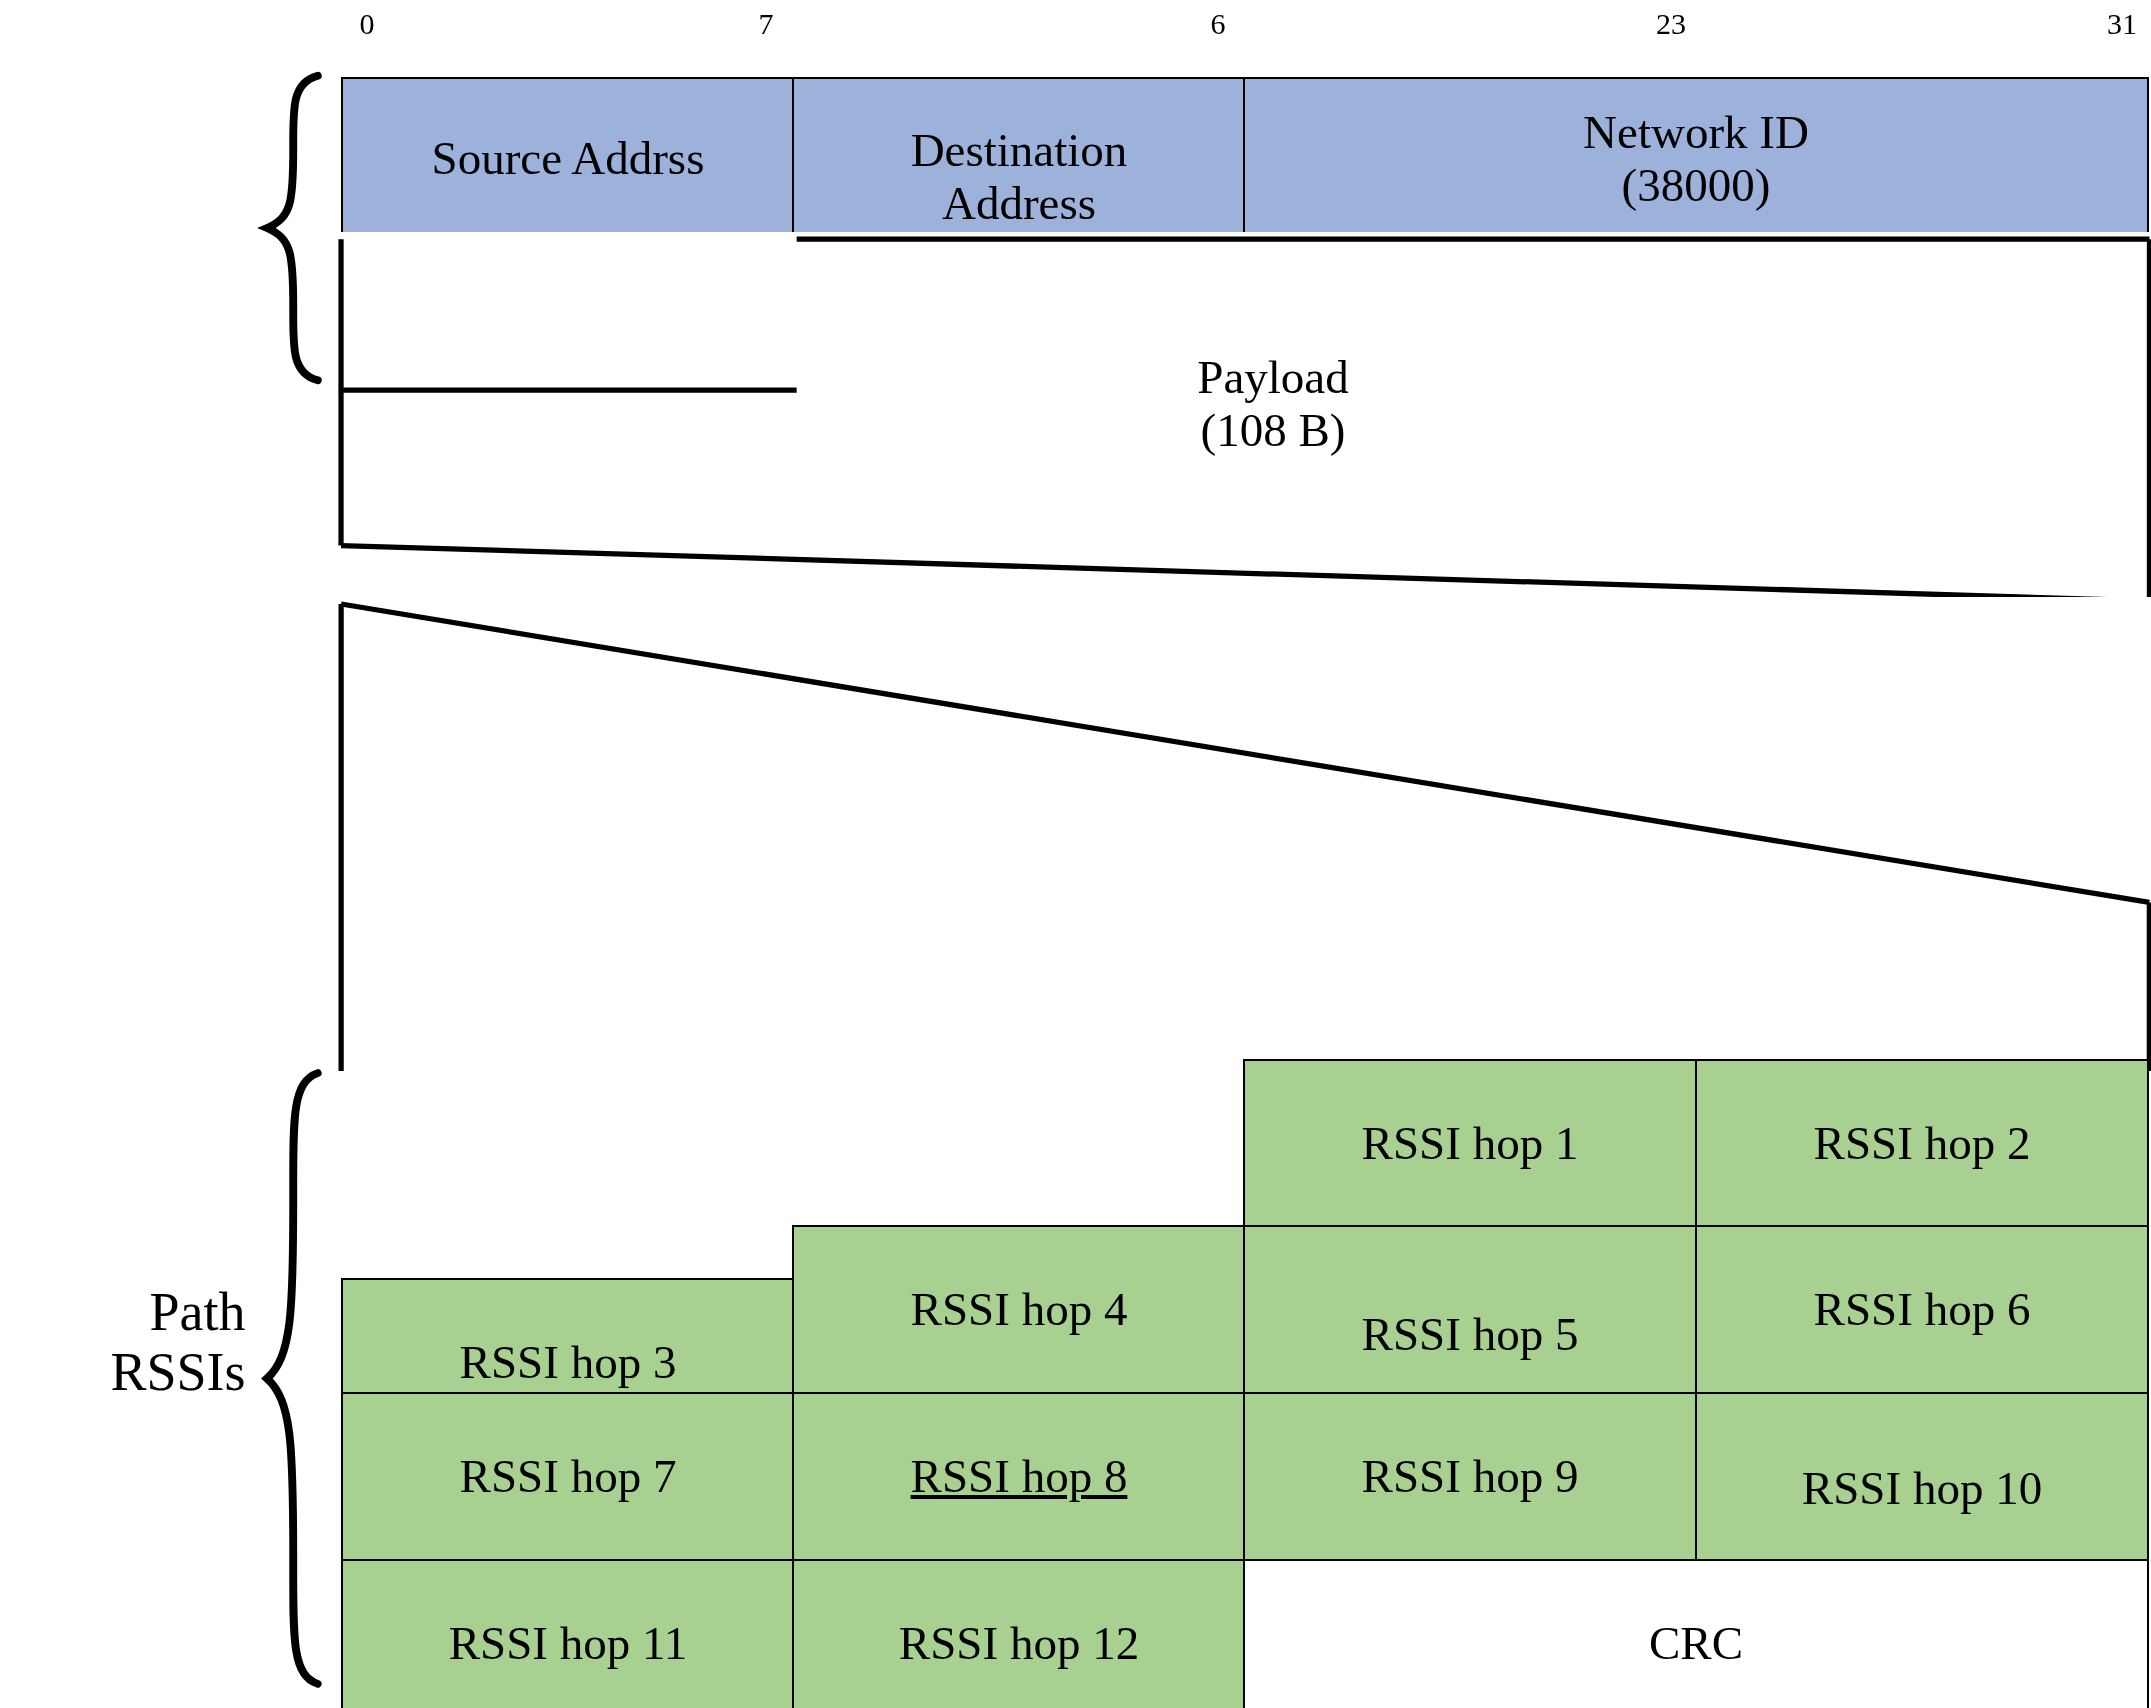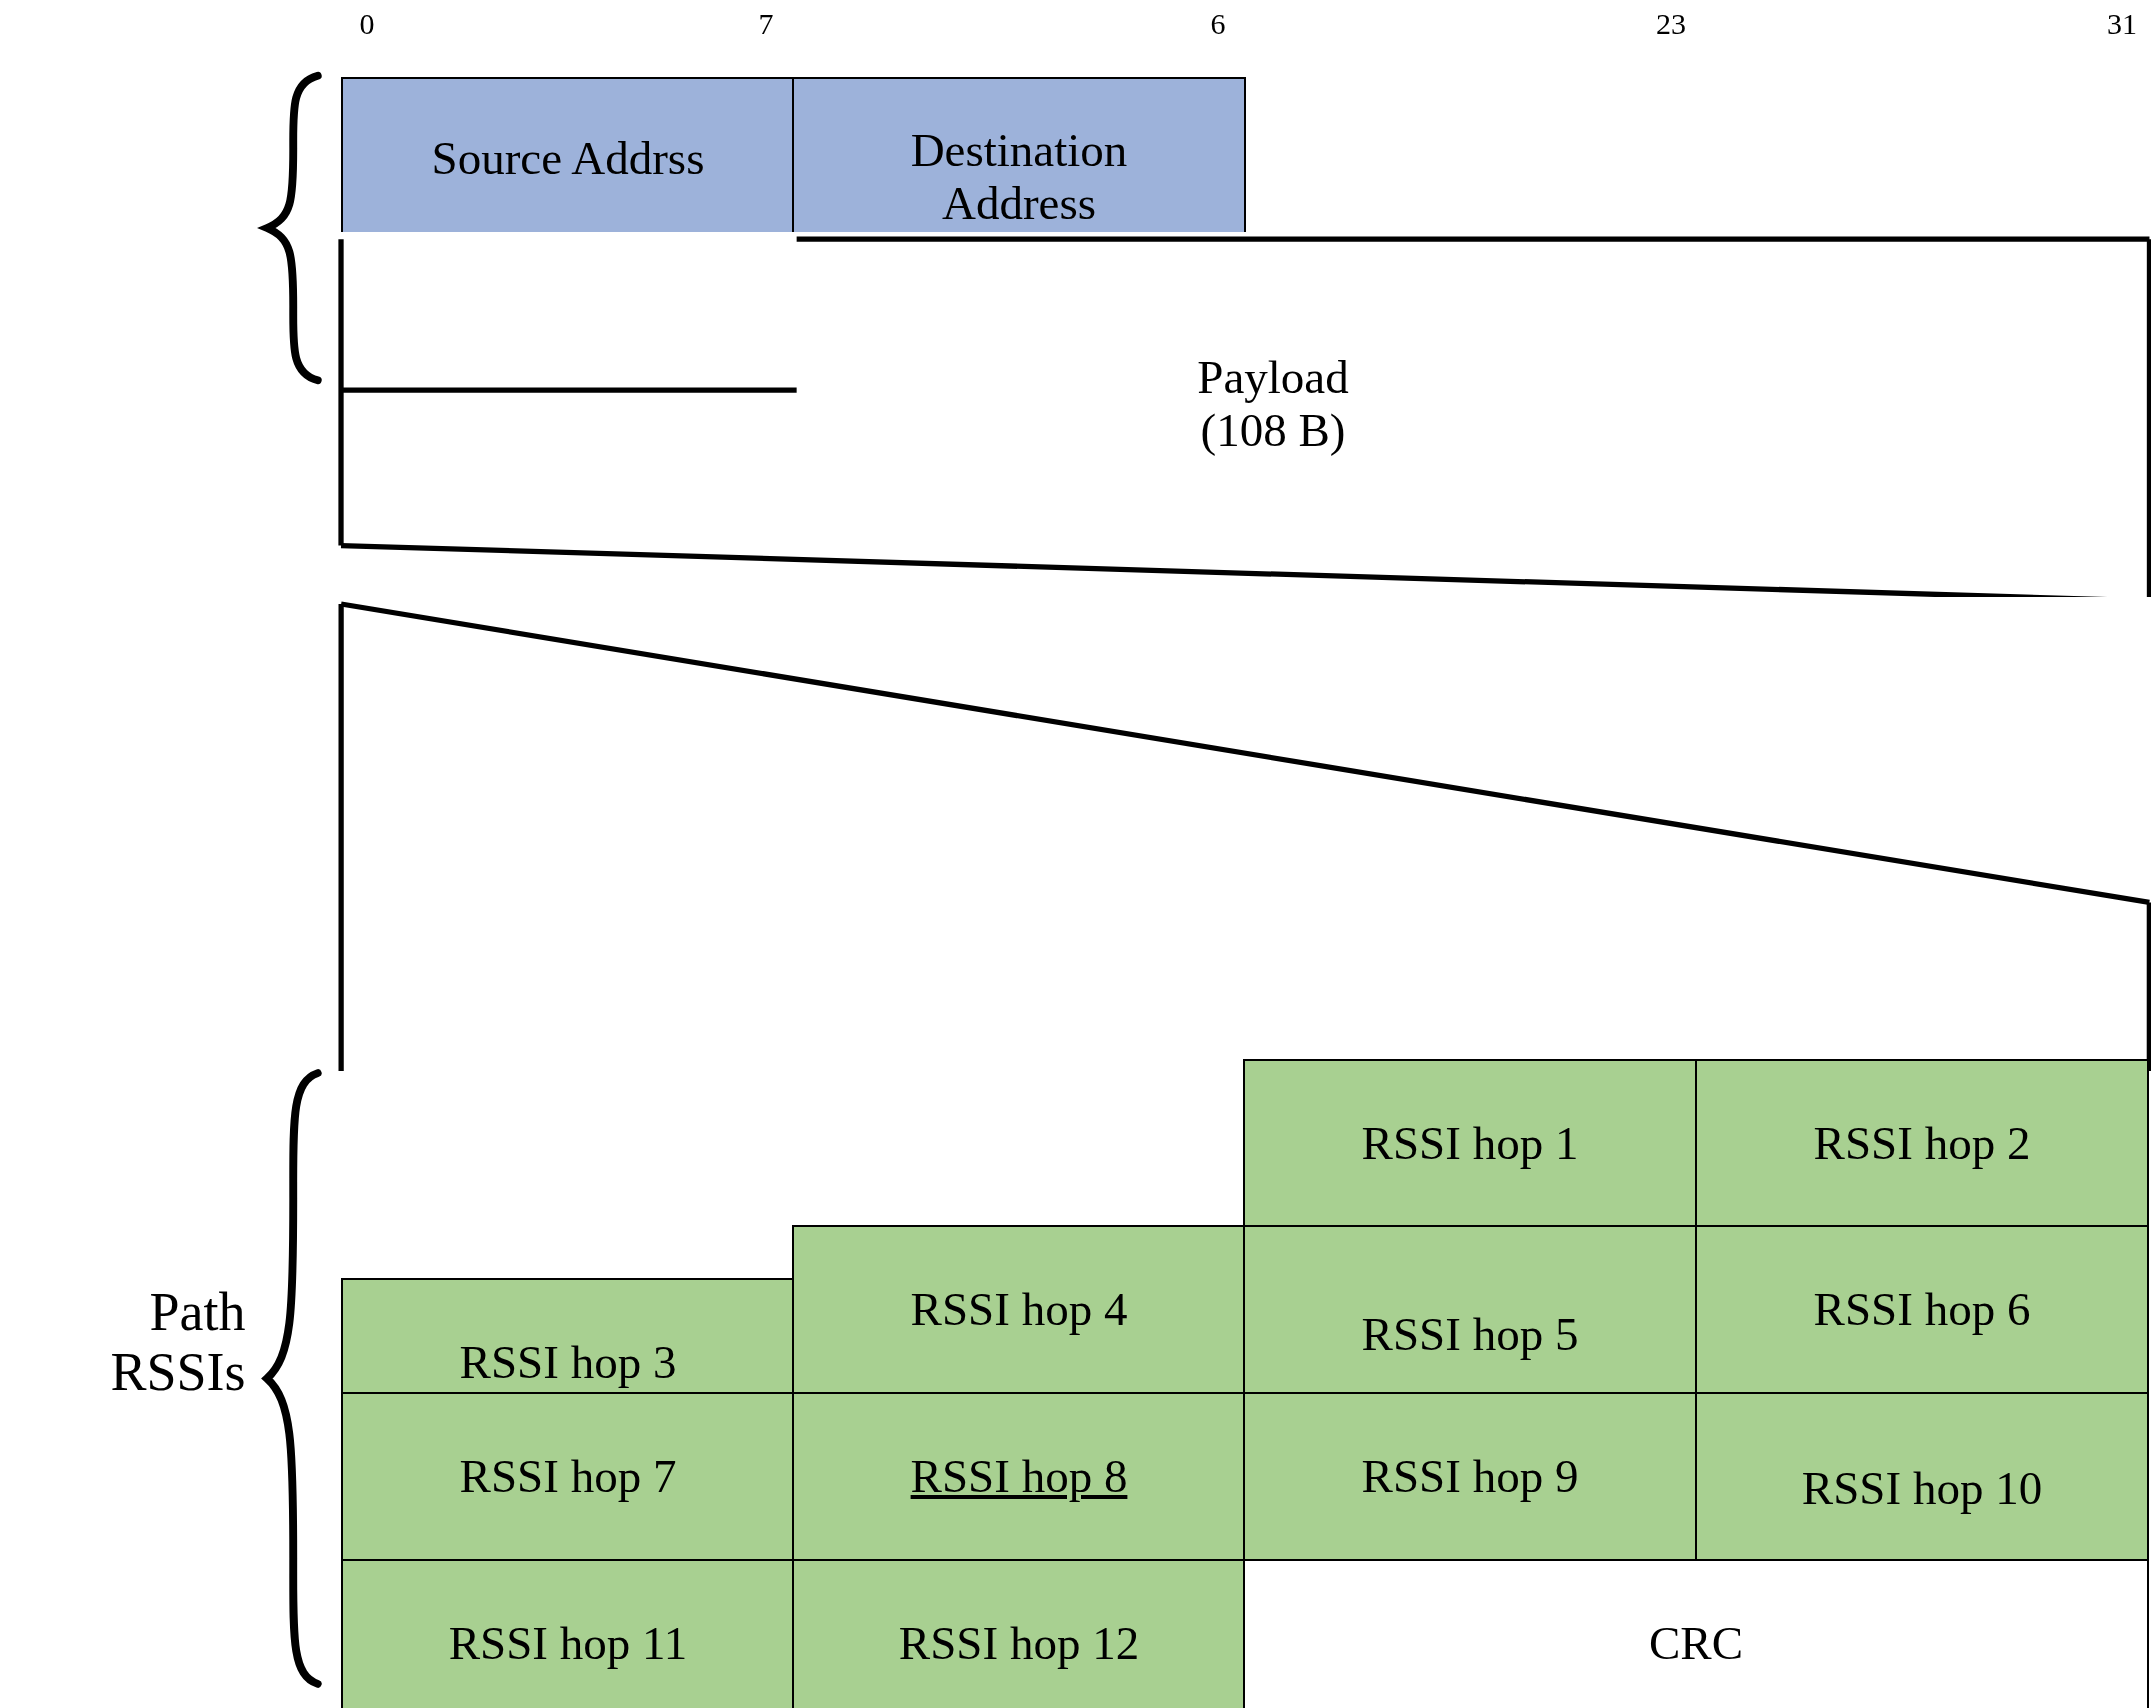--- a/index.html
+++ b/index.html
@@ -90,20 +90,24 @@
     </svg>
   </div>
 
   <div class="cell blue" style="left:341px;  top:77px;  width:454px;  height:163px;">
     <span class="txt">Source Addrss</span>
   </div>
   <div class="cell blue" style="left:792px;  top:77px;  width:454px;  height:200px;">
     <span class="txt">Destination
 Address</span>
   </div>
+  <div class="cell blue" style="left:1243px; top:77px;  width:906px; height:163px;">
+    <span class="txt">Network ID
+(38000)</span>
+  </div>
 
   <div class="cell blue" style="left:341px;  top:238px; width:454px;  height:149px;">
     <span class="txt">Sequence
 Number</span>
   </div>
 
   <div class="outline" style="left:334px; top:232px; width:1826px; height:369px;">
     <svg width="1826" height="369" viewBox="0 0 2080 420" style="position:absolute;left:0;top:0;">
 
       <path d="M 8 8 L 8 357" fill="none" stroke="#000000" stroke-width="6"></path>

